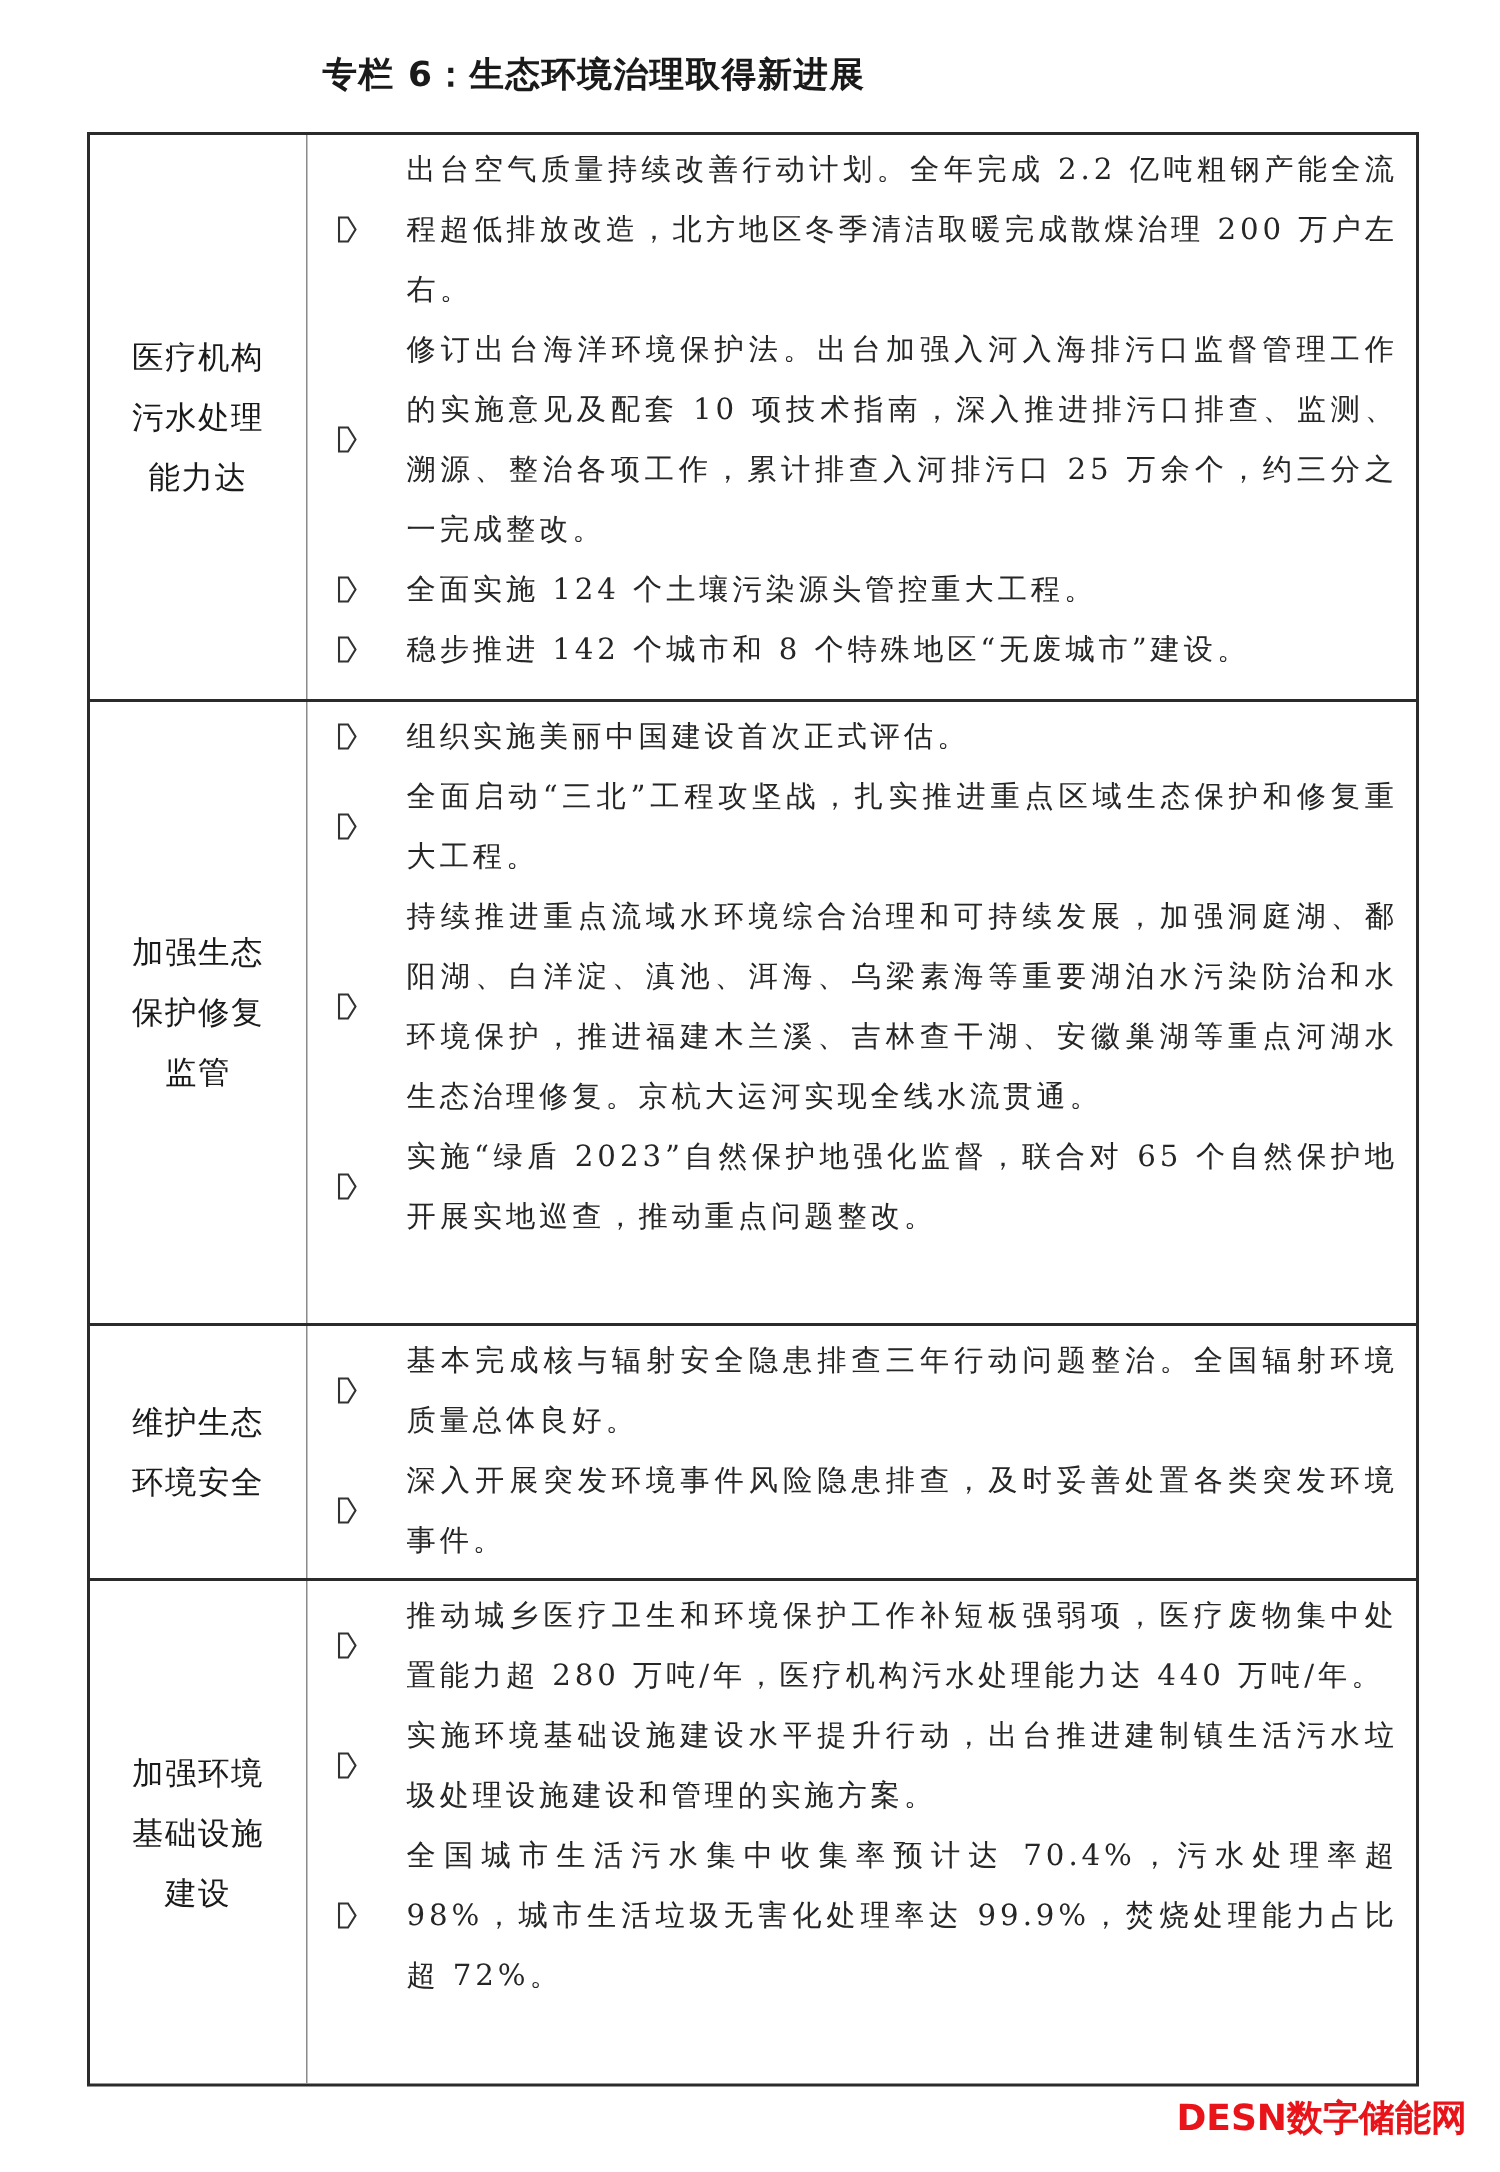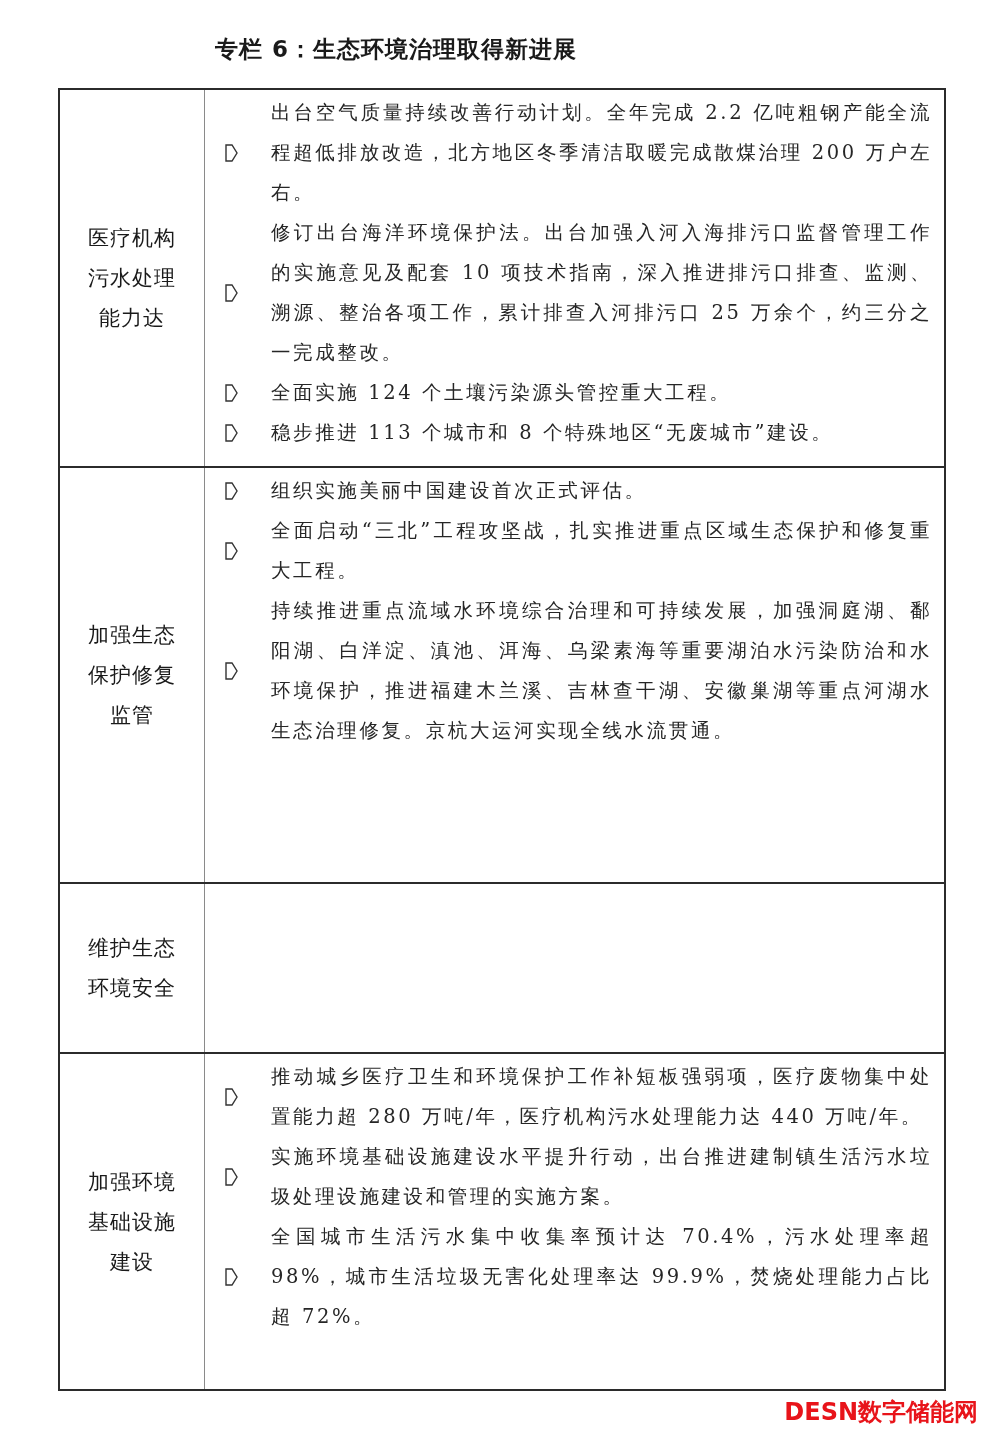--- a/index.html
+++ b/index.html
@@ -85,21 +85,21 @@
             </svg>
           </span>
         <span class="item-text">全面实施 124 个土壤污染源头管控重大工程。</span>
       </div>
       <div class="item">
         <span class="bullet">
             <svg width="14" height="20" viewBox="0 0 14 20">
               <path d="M1 2 L7 2 L12 10 L7 18 L1 18 Z" fill="none" stroke="#333" stroke-width="1.4"></path>
             </svg>
           </span>
-        <span class="item-text">稳步推进 113 个城市和 8 个特殊地区“无废城市”建设。</span>
+        <span class="item-text">稳步推进 142 个城市和 8 个特殊地区“无废城市”建设。</span>
       </div>
     </div>
   </div>
 
   <div class="row" style="top:376px; height:416px;">
     <div class="label-cell">
       <div class="label-text">加强生态保护修复监管</div>
     </div>
     <div class="content-cell">
       <div class="item">
@@ -119,27 +119,53 @@
         <span class="item-text">全面启动“三北”工程攻坚战，扎实推进重点区域生态保护和修复重大工程。</span>
       </div>
       <div class="item">
         <span class="bullet">
             <svg width="14" height="20" viewBox="0 0 14 20">
               <path d="M1 2 L7 2 L12 10 L7 18 L1 18 Z" fill="none" stroke="#333" stroke-width="1.4"></path>
             </svg>
           </span>
         <span class="item-text">持续推进重点流域水环境综合治理和可持续发展，加强洞庭湖、鄱阳湖、白洋淀、滇池、洱海、乌梁素海等重要湖泊水污染防治和水环境保护，推进福建木兰溪、吉林查干湖、安徽巢湖等重点河湖水生态治理修复。京杭大运河实现全线水流贯通。</span>
       </div>
+      <div class="item">
+        <span class="bullet">
+            <svg width="14" height="20" viewBox="0 0 14 20">
+              <path d="M1 2 L7 2 L12 10 L7 18 L1 18 Z" fill="none" stroke="#333" stroke-width="1.4"></path>
+            </svg>
+          </span>
+        <span class="item-text">实施“绿盾 2023”自然保护地强化监督，联合对 65 个自然保护地开展实地巡查，推动重点问题整改。</span>
+      </div>
     </div>
   </div>
 
   <div class="row" style="top:792px; height:170px;">
     <div class="label-cell">
       <div class="label-text">维护生态环境安全</div>
     </div>
+    <div class="content-cell">
+      <div class="item">
+        <span class="bullet">
+            <svg width="14" height="20" viewBox="0 0 14 20">
+              <path d="M1 2 L7 2 L12 10 L7 18 L1 18 Z" fill="none" stroke="#333" stroke-width="1.4"></path>
+            </svg>
+          </span>
+        <span class="item-text">基本完成核与辐射安全隐患排查三年行动问题整治。全国辐射环境质量总体良好。</span>
+      </div>
+      <div class="item">
+        <span class="bullet">
+            <svg width="14" height="20" viewBox="0 0 14 20">
+              <path d="M1 2 L7 2 L12 10 L7 18 L1 18 Z" fill="none" stroke="#333" stroke-width="1.4"></path>
+            </svg>
+          </span>
+        <span class="item-text">深入开展突发环境事件风险隐患排查，及时妥善处置各类突发环境事件。</span>
+      </div>
+    </div>
   </div>
 
   <div class="row" style="top:962px; height:337px;">
     <div class="label-cell">
       <div class="label-text">加强环境基础设施建设</div>
     </div>
     <div class="content-cell">
       <div class="item">
         <span class="bullet">
             <svg width="14" height="20" viewBox="0 0 14 20">

